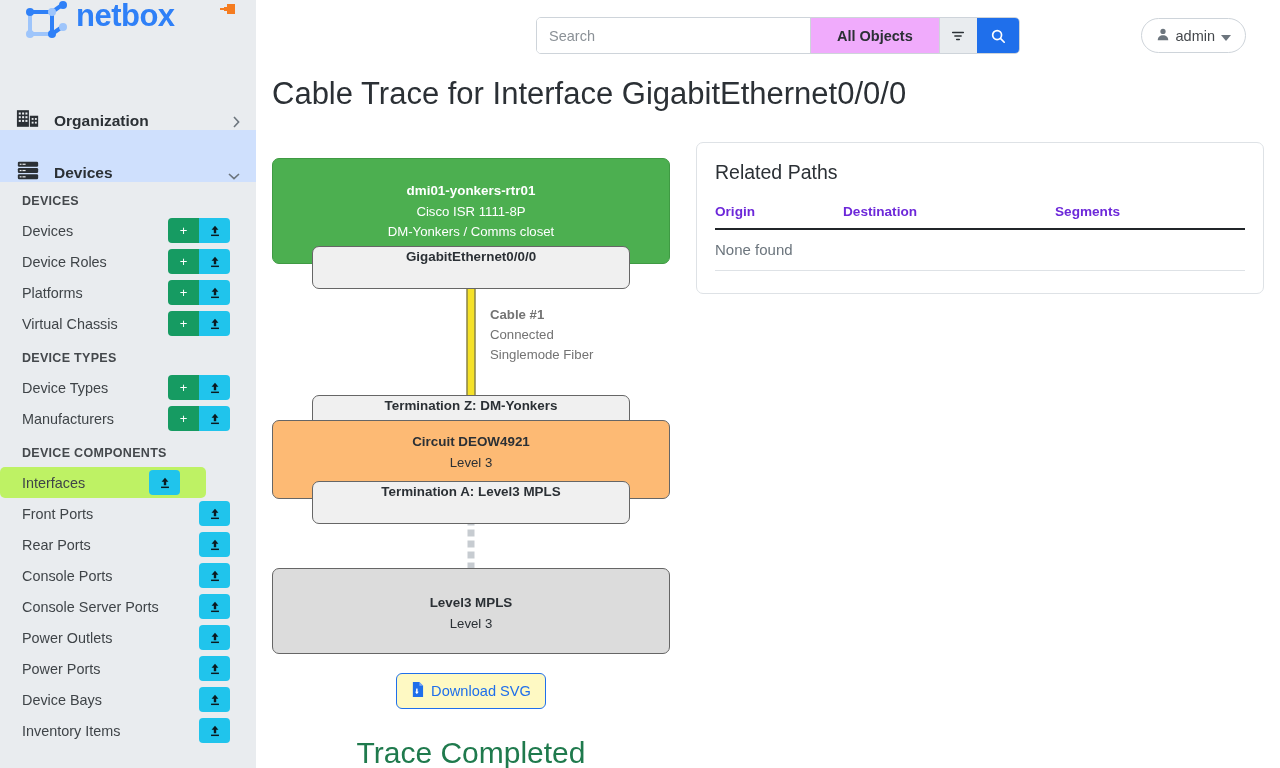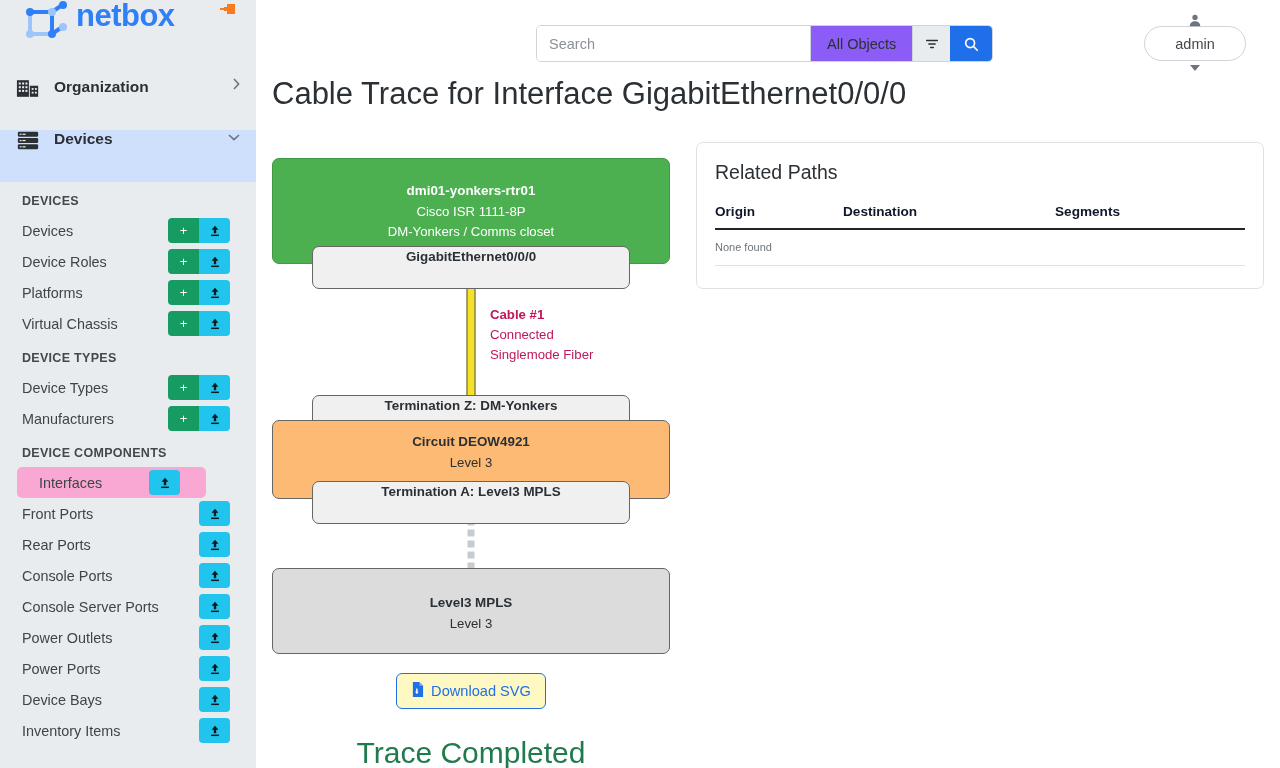--- a/index.html
+++ b/index.html
@@ -25,21 +25,21 @@
     padding: 0 18px 0 18px;
   }
   .brand-logo { width: 52px; height: 46px; flex: 0 0 auto; }
   .brand-word {
     font-size: 31px; font-weight: 700; color: #2f80f7;
     letter-spacing: -0.5px; margin-left: 6px; line-height: 1;
   }
   .pin-icon { margin-left: auto; width: 18px; height: 18px; color: #f57c20; }
 
   .nav-group {
-    display: flex; align-items: flex-start;
+    display: flex; align-items: flex-end;
     height: 52px; padding: 0 16px;
     cursor: pointer;
     font-size: 15.5px; font-weight: 700; color: #2b3035;
   }
   .nav-group .gicon { width: 26px; height: 22px; margin-right: 12px; color: #2b3035; flex:0 0 auto;}
   .nav-group .chev { margin-left: auto; color: #6c757d; font-size: 13px; line-height: 1; }
   .nav-group.active { background: #cfe0fd; }
 
   .section-label {
     font-size: 12.5px; font-weight: 700; color: #44484c;
@@ -49,81 +49,80 @@
   }
   .nav-item {
     display: flex; align-items: center;
     height: 31px; padding-left: 22px; padding-right: 8px;
     font-size: 14.4px; color: #3f4448;
     cursor: pointer;
     position: relative;
   }
   .nav-item .nm { flex: 1 1 auto; }
   .nav-item.selected {
-    background: #f9a8d4;
+    background: #bef264;
     border-radius: 5px;
-    margin: 0 50px 0 17px;
+    margin: 0 50px 0 0;
     padding-left: 22px;
   }
   .btn-pair { display: flex; position: absolute; right: 26px; top: 3px; }
   .mini-btn {
     width: 31px; height: 25px;
     display: flex; align-items: center; justify-content: center;
     color: #fff; font-size: 13px; line-height: 1;
     cursor: pointer;
   }
   .mini-add { background: #169b62; border-radius: 4px 0 0 4px; }
   .mini-imp { background: #20c4ec; border-radius: 0 4px 4px 0; }
   .mini-imp.solo { border-radius: 4px; }
 
   
   #topbar {
-    position: absolute; left: 256px; top: 8px;
+    position: absolute; left: 256px; top: 0;
     width: 1012px; height: 70px;
     background: #fff;
   }
   .search-wrap {
     position: absolute; left: 280px; top: 17px;
     display: flex; align-items: stretch;
     height: 37px;
     border: 1px solid #ced4da;
     border-radius: 5px;
     overflow: hidden;
   }
   .search-input {
     width: 273px; border: 0; outline: none;
     padding: 0 12px; font-size: 14.5px;
     color: #212529; background: #fff;
     font-family: "Liberation Sans", sans-serif;
   }
   .search-input::placeholder { color: #8b9197; }
   .obj-select {
     display: flex; align-items: center; justify-content: center;
-    background: #8b5cf6; border-left: 1px solid #ced4da;
-    padding: 0 16px; font-size: 14.5px; color: #2b3035;
-    cursor: pointer; white-space: nowrap;
+    background: #f0abfc; border-left: 1px solid #ced4da;
+    padding: 0 26px; font-size: 14.5px; color: #2b3035;
+    cursor: pointer; white-space: nowrap; font-weight: bold;
   }
   .filter-btn {
     display: flex; align-items: center; justify-content: center;
     background: #e9ecef; border-left: 1px solid #ced4da;
     width: 38px; cursor: pointer; color: #2b3035;
   }
   .search-btn {
     display: flex; align-items: center; justify-content: center;
     background: #1f6feb; width: 42px; cursor: pointer; color: #fff;
   }
   .user-btn {
     position: absolute; right: 22px; top: 18px;
     height: 35px; min-width: 102px;
     display: flex; align-items: center; justify-content: center; gap: 6px;
     border: 1px solid #ced4da; border-radius: 18px;
     font-size: 14.5px; color: #44484c; cursor: pointer;
     background: #fff;
     padding: 12px 14px;
-    flex-direction: column;
   }
 
   
   #main { position: absolute; left: 256px; top: 70px; width: 940px; height: 698px; }
   .page-title {
     font-size: 31px; font-weight: 400; color: #2b3035;
     padding: 3px 0 0 16px; line-height: 1.35;
   }
 
   .trace-col { position: absolute; left: 16px; top: 88px; width: 398px; }
@@ -163,21 +162,21 @@
   .behind { z-index: 1; }
 
   .cable-seg { position: relative; height: 106px; }
   .cable-line {
     position: absolute; left: 199px; top: 0; width: 9px; height: 106px;
     background: #f5e128; border-left: 1px solid #555; border-right: 1px solid #555;
     transform: translateX(-4.5px);
   }
   .cable-labels {
     position: absolute; left: 218px; top: 16px;
-    font-size: 13.2px; line-height: 1.52; color: #be185d; text-align: left;
+    font-size: 13.2px; line-height: 1.52; color: #737373; text-align: left;
   }
   .cable-labels .cl-1 { font-weight: 700; }
 
   .dash-seg { position: relative; height: 44px; }
   .dash-line {
     position: absolute; left: 199px; top: 0; width: 7px; height: 44px;
     transform: translateX(-3.5px);
     background-image: linear-gradient(#c7ccd1 60%, rgba(0,0,0,0) 0%);
     background-position: left center;
     background-size: 7px 11px;
@@ -202,27 +201,27 @@
     position: absolute; left: 440px; top: 72px;
     width: 568px;
     background: #fff;
     border: 1px solid #dee2e6;
     border-radius: 7px;
     padding: 18px 18px 22px 18px;
   }
   .card-title { font-size: 19.5px; font-weight: 400; color: #2b3035; margin-bottom: 20px; }
   table.paths { width: 100%; border-collapse: collapse; }
   table.paths th {
-    text-align: left; font-size: 13.6px; font-weight: 700; color: #0f172a;
+    text-align: left; font-size: 13.6px; font-weight: 700; color: #6d28d9;
     padding: 0 0 9px 0; border-bottom: 2px solid #212529;
   }
   table.paths th.c-origin { width: 128px; }
   table.paths th.c-dest { width: 212px; }
   table.paths td {
-    font-size: 11px; color: #6c757d;
+    font-size: 15px; color: #6c757d;
     padding: 11px 0 12px 0; border-bottom: 1px solid #dee2e6;
   }
 </style>
 </head>
 <body>
 
 <div id="sidebar">
 
   <div class="brand-row">
     <span class="brand-logo">

